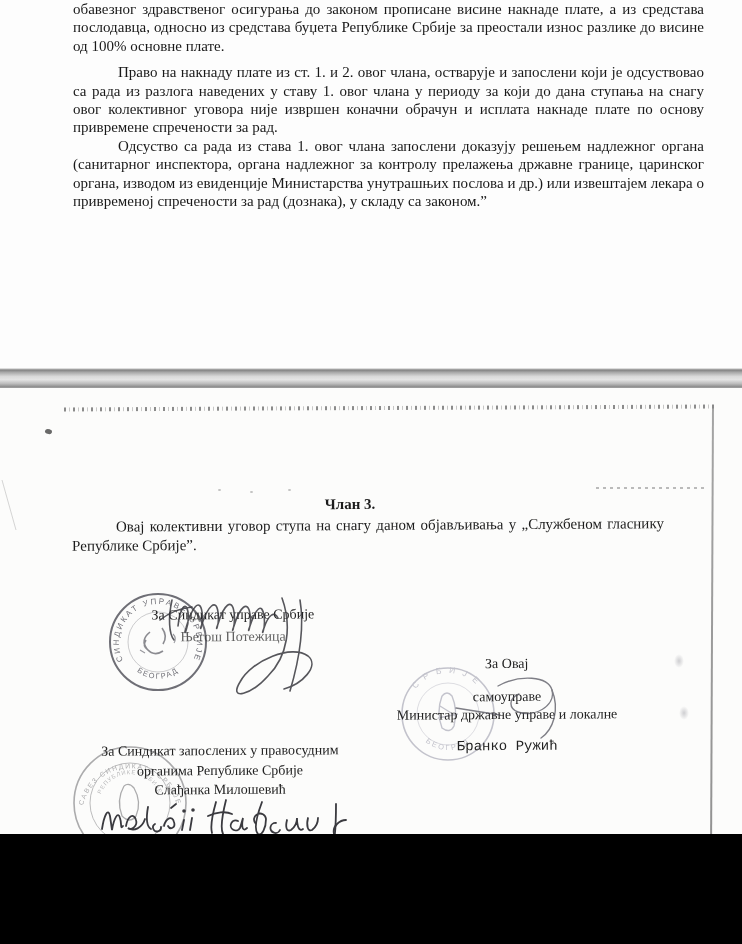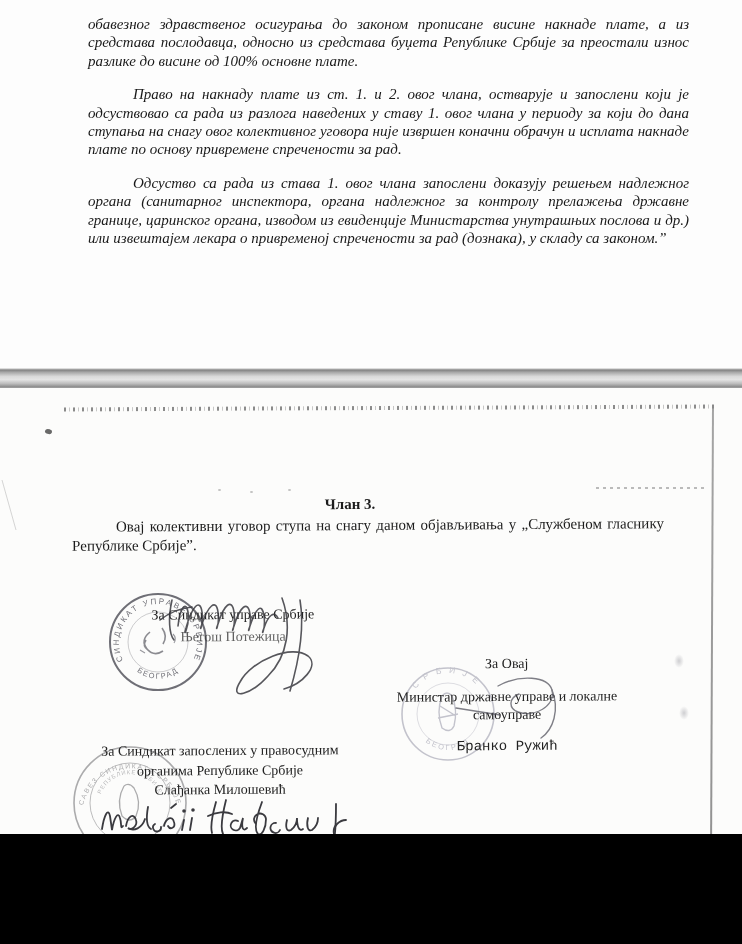--- a/index.html
+++ b/index.html
@@ -11,21 +11,21 @@
   
   .page1{
     position:absolute;left:0;top:0;width:742px;height:368px;
     background:#fdfdfd;
   }
   .page1-text{
     position:absolute;left:73px;top:0px;width:631px;
     font-size:15px;line-height:18.4px;color:#191919;
     text-align:justify;
   }
-  .page1-text p{margin:15px;font-style:italic;}
+  .page1-text p{margin:0;}
   .page1-text p.ind{text-indent:45px;}
   .page1-text p.gap{margin-top:8px;}
   
   .separator{
     position:absolute;left:0;top:368px;width:742px;height:20px;
     background:linear-gradient(180deg,
       #fafafa 0%, #828282 10%, #a9a9a9 22%, #d9d9d9 42%,
       #e4e4e4 58%, #bdbdbd 78%, #8d8d8d 94%, #a5a5a5 100%);
   }
   
@@ -163,22 +163,22 @@
   <div class="clan tilt">Члан 3.</div>
   <p class="p2para tilt">Овај колективни уговор ступа на снагу даном објављивања у „Службеном гласнику Републике Србије”.</p>
 
   <div class="sig sig-admin tilt">
     <div>За Синдикат управе Србије</div>
     <div class="name-faint">Његош Потежица</div>
   </div>
 
   <div class="sig sig-gov tilt">
     <div class="gov-l1">За Овај</div>
+    <div>самоуправе</div>
     <div>Министар државне управе и локалне</div>
-    <div>самоуправе</div>
     <div class="gov-l4">Бранко Ружић</div>
   </div>
 
   <div class="sig sig-jud tilt">
     <div>За Синдикат запослених у правосудним</div>
     <div>органима Републике Србије</div>
     <div>Слађанка Милошевић</div>
   </div>
 
   <svg class="ink" width="742" height="446" viewBox="0 0 742 446">

